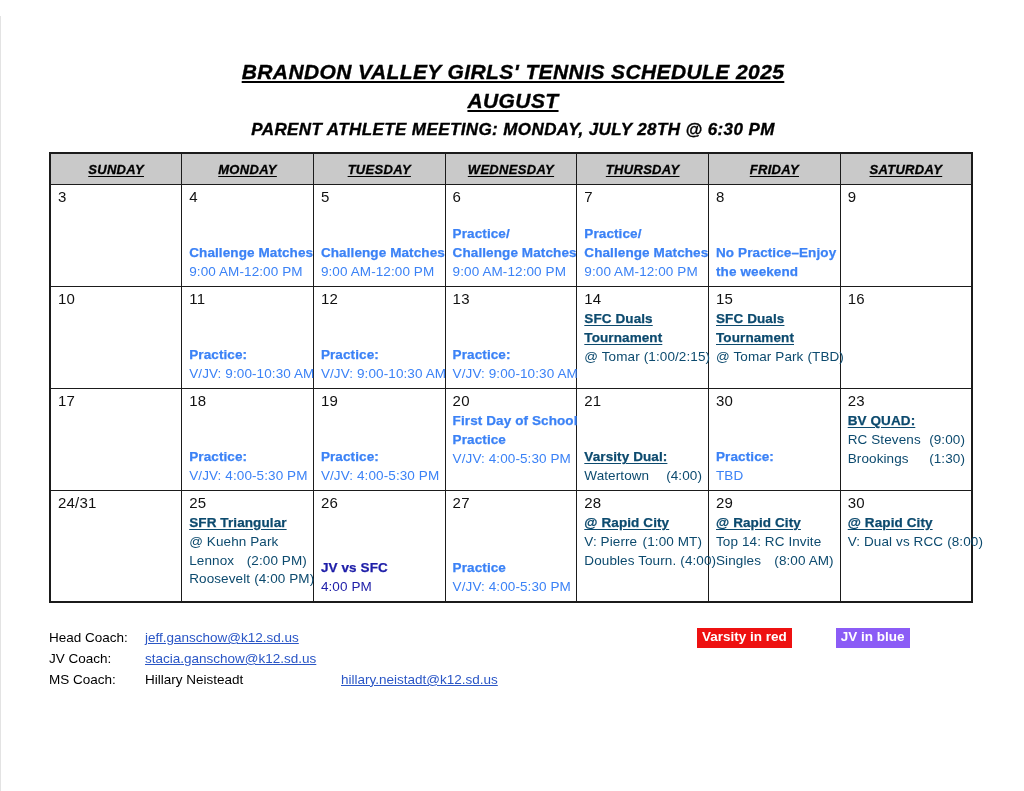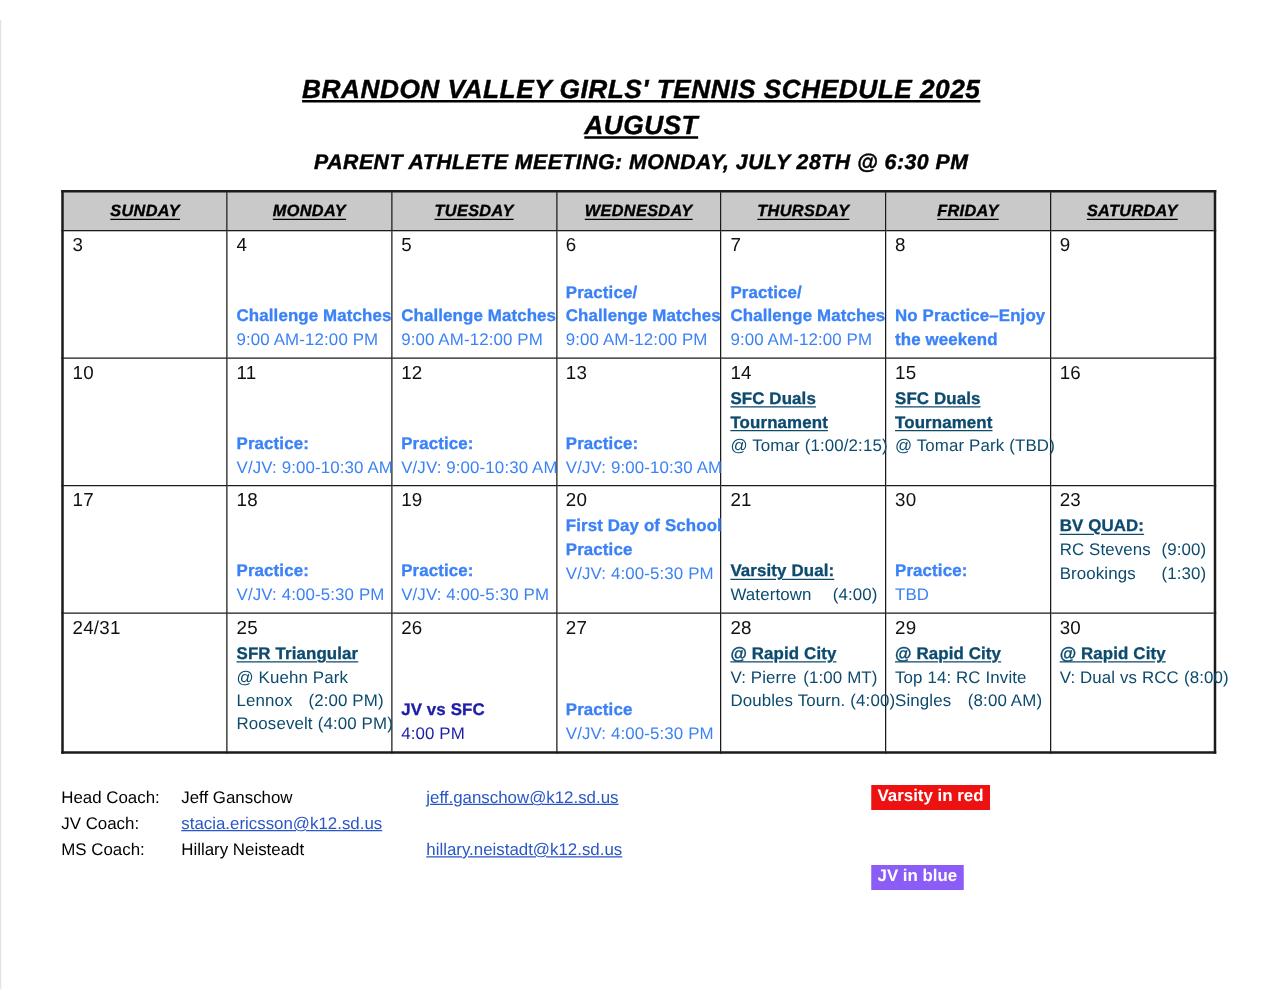--- a/index.html
+++ b/index.html
@@ -170,21 +170,20 @@
   }
 
   .legend {
     position: absolute;
     left: 648px;
     top: 0px;
     width: 300px;
     display: flex;
     gap: 44px;
     align-items: flex-start;
-    flex-direction: column;
   }
   .badge {
     font-family: "Liberation Sans", sans-serif;
     font-weight: bold;
     font-size: 13.5px;
     color: #ffffff;
     padding: 1px 5px 2px 5px;
     line-height: 1.25;
     white-space: nowrap;
   }
@@ -502,26 +501,25 @@
             </td>
           </tr>
         </tbody>
     </table>
   </div>
 
   <div class="footer">
     <div id="coaches">
         <div class="coach-row">
           <span class="coach-role">Head Coach:</span>
-          <span class="coach-name">Jeff Ganschow</span>
           <span class="coach-mail">jeff.ganschow@k12.sd.us</span>
         </div>
         <div class="coach-row">
           <span class="coach-role">JV Coach:</span>
-          <span class="coach-mail">stacia.ericsson@k12.sd.us</span>
+          <span class="coach-mail">stacia.ganschow@k12.sd.us</span>
         </div>
         <div class="coach-row">
           <span class="coach-role">MS Coach:</span>
           <span class="coach-name">Hillary Neisteadt</span>
           <span class="coach-mail">hillary.neistadt@k12.sd.us</span>
         </div>
       </div>
     <div class="legend" id="legend">
         <span class="badge red">Varsity in red</span>
         <span class="badge blue">JV in blue</span>

